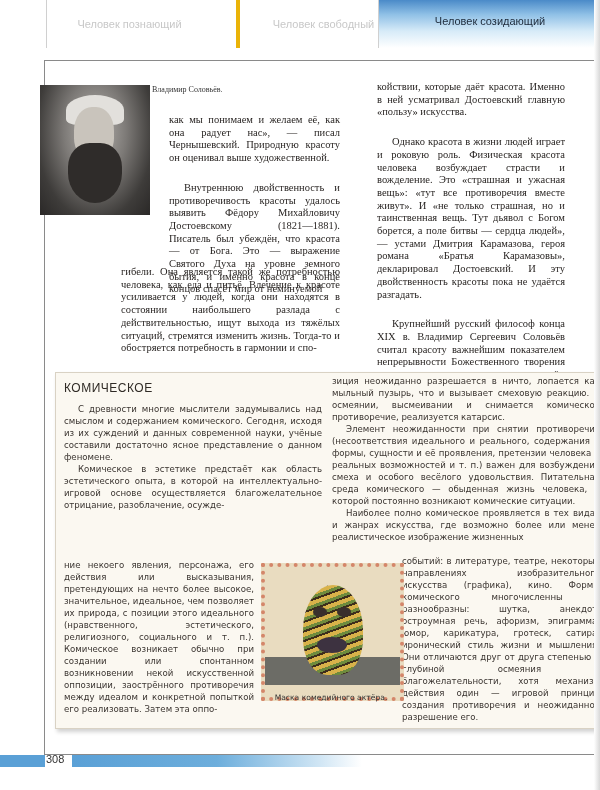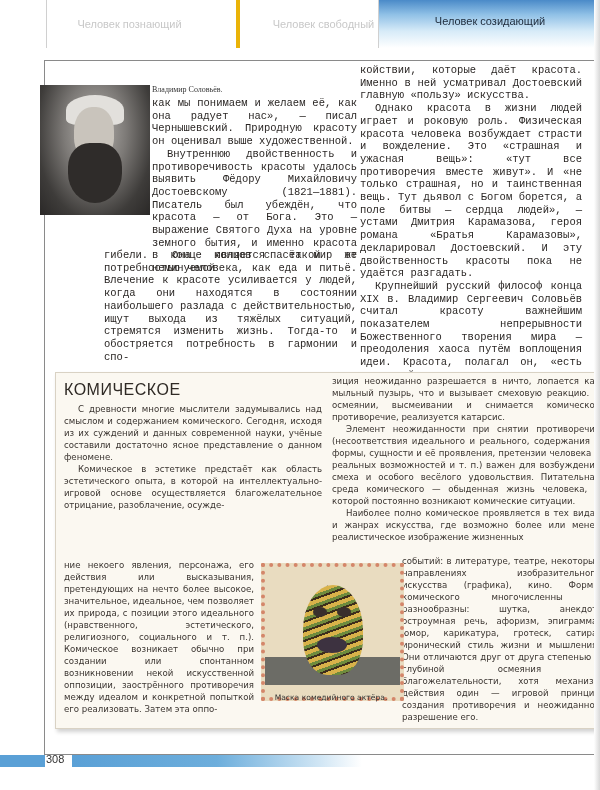--- a/index.html
+++ b/index.html
@@ -25,30 +25,30 @@
            }
   .photo .face { position:absolute; left:34px; top:22px; width:40px; height:52px; border-radius:45% 45% 40% 40%;
                  background:#c9c4bc; }
   .photo .beard { position:absolute; left:28px; top:58px; width:54px; height:60px; border-radius:40% 40% 50% 50%;
                   background:#2f2c2a; }
   .photo .hair { position:absolute; left:26px; top:10px; width:58px; height:30px; border-radius:50% 50% 20% 20%;
                  background:#e2e0dc; }
   .caption-sol { position:absolute; left:152px; top:77px; font-size:8px; font-family:"Liberation Serif", serif; color:#333;margin-top:8px; }
 
   .col { position:absolute; font-size:10.5px; line-height:12.7px; text-align:justify; font-family:"Liberation Serif", serif; }
-  .col p { margin:0;font-family:Liberation Mono, monospace; }
+  .col p { margin:17px; }
   .col p.ind { text-indent:15px; }
   .col-a1 { left:152px; top:97px; width:205px; }
   .col-a2 { left:104px; top:249px; width:253px; }
   .col-b  { left:360px; top:64px; width:222px; }
 
   
   .box { position:absolute; left:55px; top:372px; width:550px; height:355px;
          background:#fbf8f1; border:1px solid #d9d2c4; box-shadow:2px 3px 4px rgba(0,0,0,0.18); }
-  .box-title { position:absolute; left:8px; top:8px; font-family:"Liberation Sans", sans-serif; font-size:16px;
+  .box-title { position:absolute; left:8px; top:8px; font-family:"Liberation Sans", sans-serif; font-size:12px;
                letter-spacing:0.5px; color:#2f2a25; }
   .bcol { position:absolute; font-family:"DejaVu Sans", sans-serif; font-size:8.6px; line-height:12px; text-align:justify; color:#3a3430; }
   .bcol p { margin:0; }
   .bcol p.ind { text-indent:14px; }
   .bcol-l1 { left:8px; top:30px; width:258px; }
   .bcol-l2 { left:8px; top:186px; width:190px; }
   .bcol-r1 { left:276px; top:2px; width:268px; }
   .bcol-r2 { left:346px; top:182px; width:198px; }
   .mask { position:absolute; left:205px; top:190px; width:135px; height:130px;
           background:#e9dcc0; border:4px solid #d4866a; border-style:dotted; }

